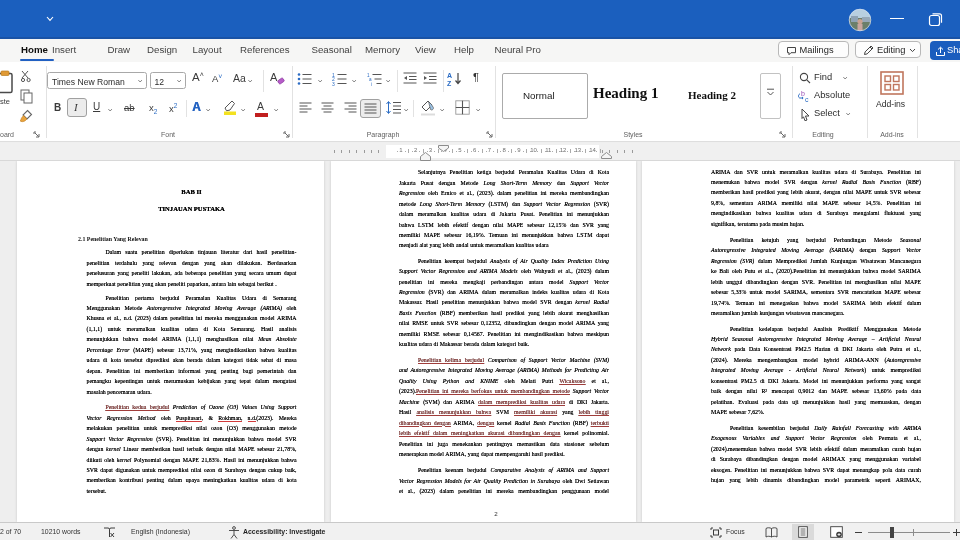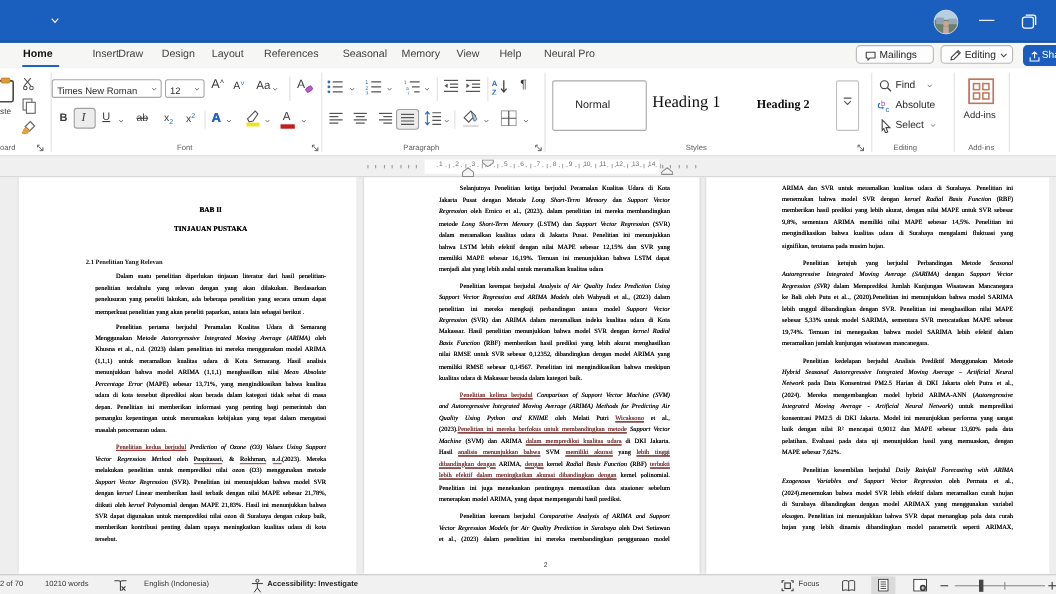--- a/index.html
+++ b/index.html
@@ -119,21 +119,21 @@
   <div style="position:absolute;left:890px;top:18px;width:14px;height:1.4px;background:#fff;"></div>
   <svg style="position:absolute;left:928px;top:12px;" width="15" height="15" viewBox="0 0 15 15">
     <rect x="1.5" y="3.5" width="10" height="10" rx="2" stroke="#fff" stroke-width="1.2" fill="none"></rect>
     <path d="M4.5 1.8 h7 a2 2 0 0 1 2 2 v7" stroke="#fff" stroke-width="1.2" fill="none"></path>
   </svg>
 </div>
 
 <div id="menubar">
   <span class="tab" style="left:21px;color:#0f0f0f;font-weight:bold;">Home</span>
   <div style="position:absolute;left:19.5px;top:20px;width:34px;height:2.4px;background:#2160c2;border-radius:1px;"></div>
-  <span class="tab" style="left:84px;">Insert</span>
+  <span class="tab" style="left:52px;">Insert</span>
   <span class="tab" style="left:107.5px;">Draw</span>
   <span class="tab" style="left:147px;">Design</span>
   <span class="tab" style="left:192.5px;">Layout</span>
   <span class="tab" style="left:240px;">References</span>
   <span class="tab" style="left:311.5px;">Seasonal</span>
   <span class="tab" style="left:365px;">Memory</span>
   <span class="tab" style="left:415px;">View</span>
   <span class="tab" style="left:454px;">Help</span>
   <span class="tab" style="left:494.5px;">Neural Pro</span>
 
@@ -329,21 +329,21 @@
         <path d="M0.5 0.5 L3 3.2 L5.5 0.5" stroke="#555" stroke-width="1" fill="none"></path>
       </svg>
 
   <span class="seclabel" style="left:343px;">Paragraph</span>
   <svg class="launch" style="left:486px;" width="7" height="7" viewBox="0 0 7 7">
         <path d="M1 1 h2 M1 1 v2 M2 2 l3.5 3.5 M6 3 v3 h-3" stroke="#555" stroke-width="0.9" fill="none"></path>
       </svg>
 
   <div style="position:absolute;left:501.5px;top:11px;width:86px;height:46px;border:1.5px solid #ababab;border-radius:2px;background:#fff;"></div>
   <span style="position:absolute;left:523px;top:28px;font-size:9.8px;color:#222;">Normal</span>
-  <span style="position:absolute;left:593px;top:22.5px;font-family:'Liberation Serif',serif;font-weight:normal;font-size:15px;color:#0e0e0e;">Heading 1</span>
+  <span style="position:absolute;left:593px;top:22.5px;font-family:'Liberation Serif',serif;font-weight:bold;font-size:15px;color:#0e0e0e;">Heading 1</span>
   <span style="position:absolute;left:688px;top:27px;font-family:'Liberation Serif',serif;font-weight:bold;font-size:11px;color:#0e0e0e;">Heading 2</span>
   <div style="position:absolute;left:760px;top:11px;width:21px;height:46px;border:1px solid #c2c2c2;border-radius:2px;background:#fff;"></div>
   <svg style="position:absolute;left:766px;top:26px;" width="9" height="9" viewBox="0 0 9 9">
         <path d="M1 1.2 h7" stroke="#555" stroke-width="1"></path>
         <path d="M1.5 4 L4.5 7 L7.5 4" stroke="#555" stroke-width="1" fill="none"></path>
       </svg>
   <span class="seclabel" style="left:593px;">Styles</span>
   <svg class="launch" style="left:779px;" width="7" height="7" viewBox="0 0 7 7">
         <path d="M1 1 h2 M1 1 v2 M2 2 l3.5 3.5 M6 3 v3 h-3" stroke="#555" stroke-width="0.9" fill="none"></path>
       </svg>

